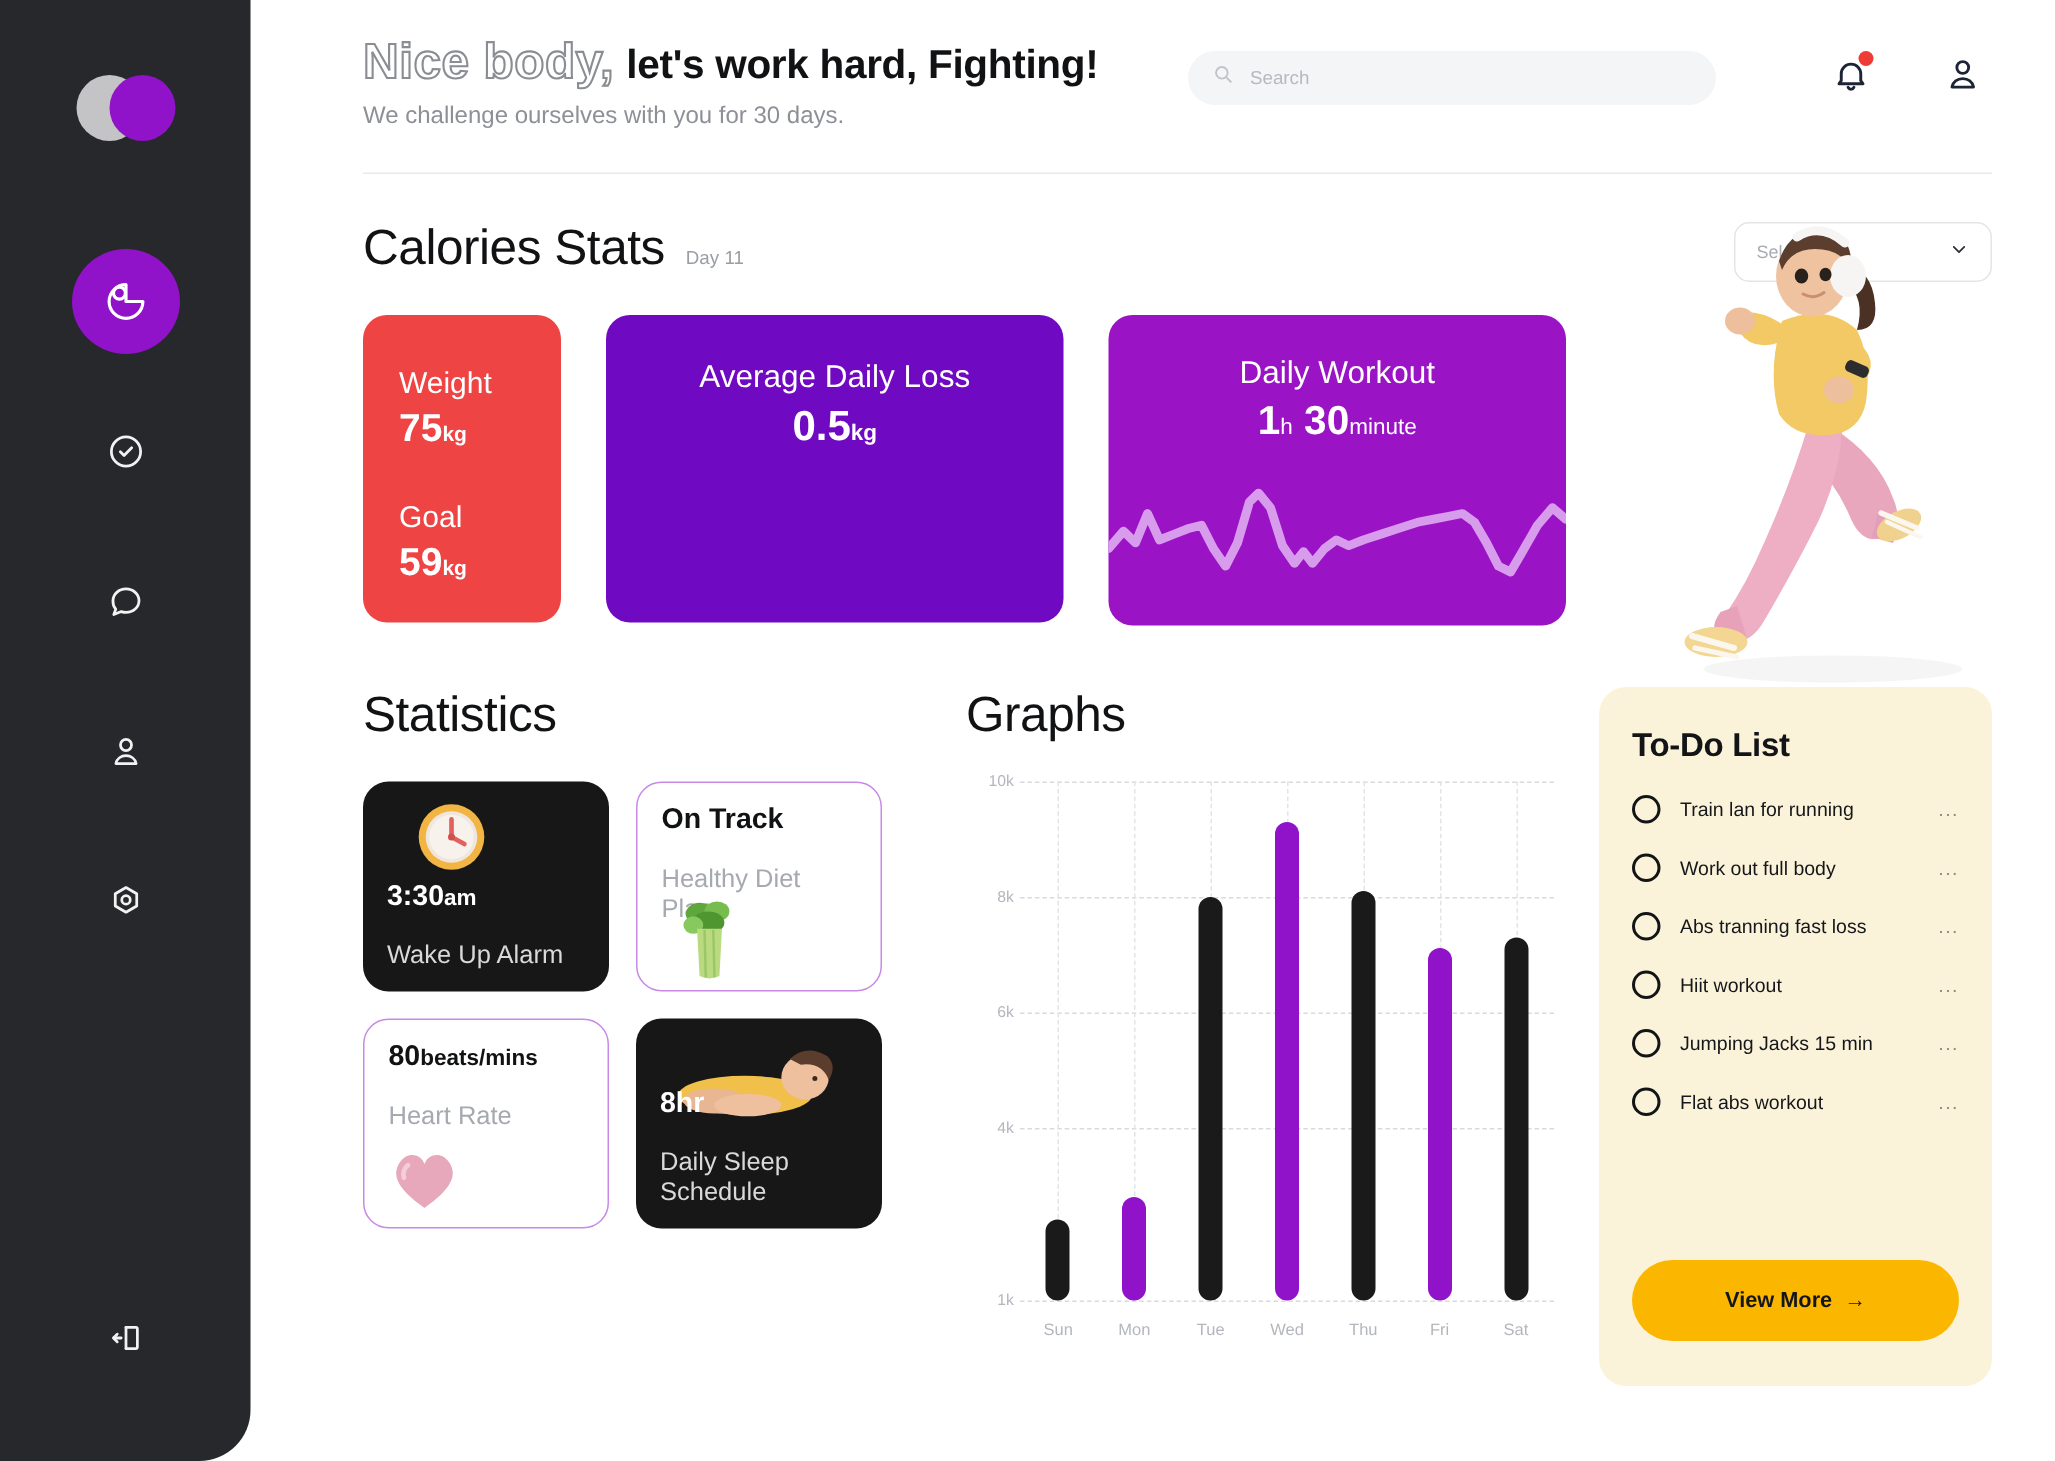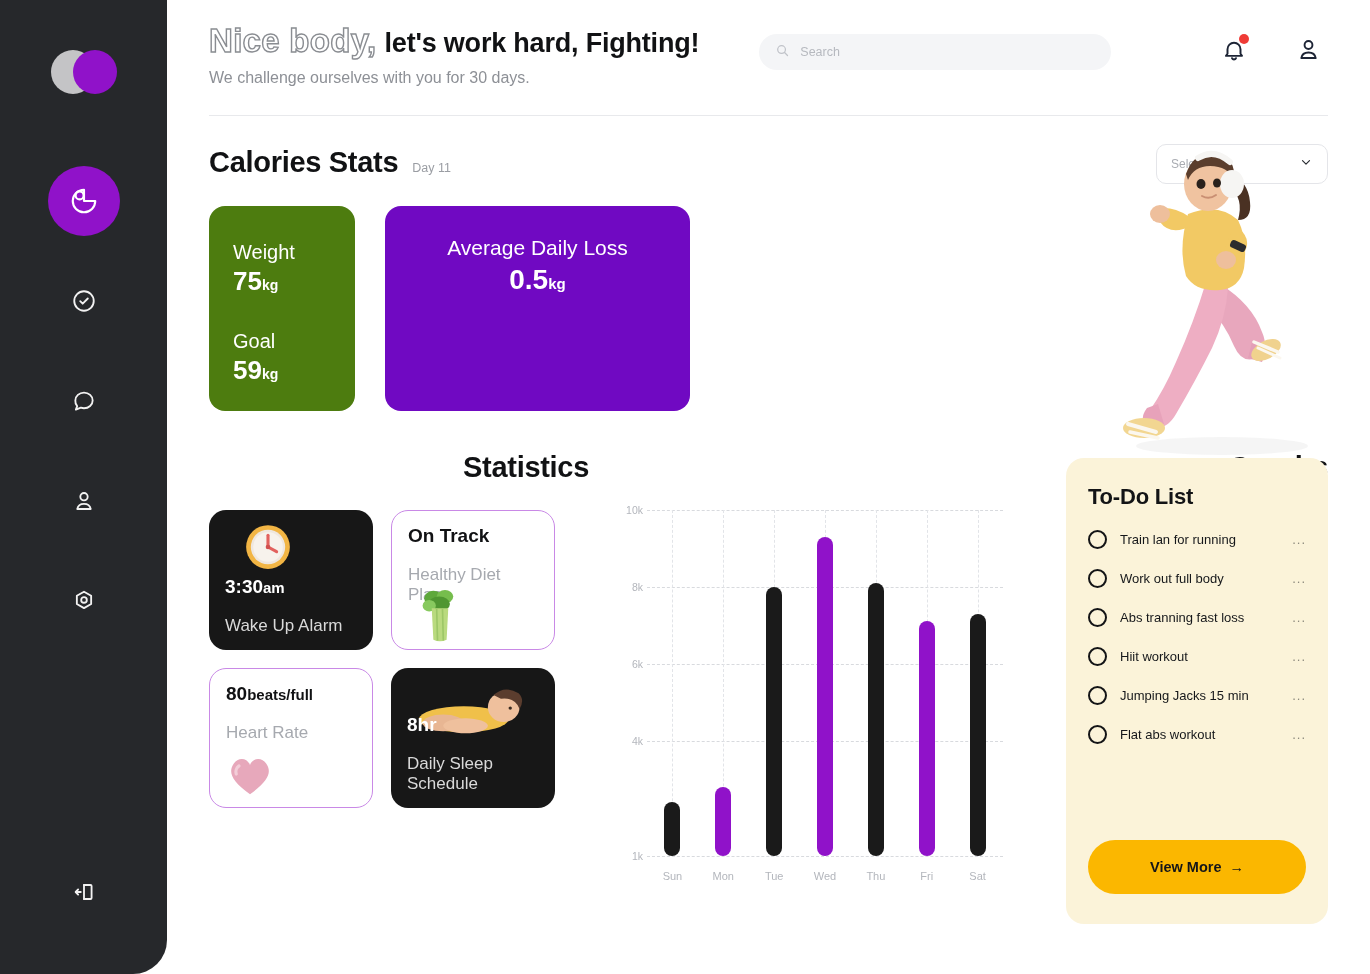--- a/index.html
+++ b/index.html
@@ -2,21 +2,21 @@
 <html><head>
 <meta charset="utf-8">
 <style>
   * { box-sizing: border-box; margin: 0; padding: 0; }
   html, body {
     width: 1370px; height: 974px;
     background: #ffffff;
     font-family: "Liberation Sans", sans-serif;
     overflow: hidden;
   }
-  .app { position: relative; width: 1370px; height: 974px; display: flex; background:#fff; }
+  .app { position: relative; width: 1370px; height: 974px; display: flex; background:#fff;gap:33px; }
 
   
   .sidebar {
     width: 167px; height: 974px;
     background: #26282b;
     border-radius: 0 0 34px 0;
     display: flex; flex-direction: column; align-items: center;
     flex: 0 0 167px;
     position: relative;
   }
@@ -65,34 +65,34 @@
   .search input::placeholder { color: #b6b9bf; }
 
   .top-icons { margin-left: auto; display:flex; align-items:center; gap: 48px; padding-top: 14px; padding-right: 6px; }
   .bell-wrap { position: relative; cursor:pointer; }
   .bell-dot { position:absolute; right:-2px; top:-3px; width:10px; height:10px; border-radius:50%; background:#ef3b36; }
 
   .divider { margin-top: 28px; height: 1px; background: #e8e9ec; }
 
   
   .sec-head { display:flex; align-items:baseline; margin-top: 30px; }
-  .sec-title { font-size: 29px; font-weight: 700; color: #111214; letter-spacing: -0.3px; text-align: right; }
+  .sec-title { font-size: 33px; font-weight: 400; color: #111214; letter-spacing: -0.3px; }
   .sec-sub { margin-left: 14px; font-size: 12.5px; color: #9a9da3; }
   .select-day {
     margin-left: auto; width: 172px; height: 40px; border-radius: 10px;
     border: 1px solid #e4e5e9; background:#fff;
     display:flex; align-items:center; justify-content:space-between;
     padding: 0 14px; cursor:pointer; position: relative; top: -4px;
   }
   .select-day span { font-size: 12px; color: #a9acb2; }
 
   
   .stat-row { display:flex; gap: 30px; margin-top: 18px; align-items: flex-start; }
   .card-weight {
-    width: 146px; height: 205px; border-radius: 16px; background: #4d7c0f;
+    width: 132px; height: 205px; border-radius: 16px; background: #ef4444;
     padding: 34px 0 0 24px; color:#fff;
   }
   .card-weight .lbl { font-size: 20px; font-weight: 400; line-height: 1.25; }
   .card-weight .val { font-size: 26px; font-weight: 700; margin-top: 1px; }
   .card-weight .val .u { font-size: 14px; font-weight: 700; }
   .card-weight .gap { height: 32px; }
 
   .card-loss {
     width: 305px; height: 205px; border-radius: 16px; background: #7009c2;
     color: #fff; padding-top: 30px; text-align: center;
@@ -299,20 +299,30 @@
         </div>
       </div>
 
       <div class="card-loss">
         <div class="lbl">Average Daily Loss</div>
         <div class="val">
           <span>0.5</span><span class="u">kg</span>
         </div>
       </div>
 
+      <div class="card-workout">
+        <div class="lbl">Daily Workout</div>
+        <div class="val">
+          <span>1</span><span class="u">h</span>
+          <span>30</span><span class="u">minute</span>
+        </div>
+        <svg class="wave" viewBox="0 0 305 80" preserveAspectRatio="none" height="78">
+          <path d="M0 50 L10 38 L18 46 L26 26 L34 44 L44 40 L54 36 L62 34 L70 50 L78 62 L86 46 L94 18 L100 12 L108 22 L116 48 L124 60 L130 52 L136 60 L144 50 L152 44 L160 48 L170 44 L182 40 L194 36 L206 32 L216 30 L226 28 L236 26 L244 32 L252 46 L260 62 L268 66 L276 52 L286 34 L296 22 L305 30" fill="none" stroke="#d89ced" stroke-width="6" stroke-linecap="round" stroke-linejoin="round"></path>
+        </svg>
+      </div>
     </div>
 
     <div class="lower">
 
       <div class="stats-col">
         <div class="sec-title">Statistics</div>
 
         <div class="mini-grid">
 
           <div class="mini dark">
@@ -341,21 +351,21 @@
               <ellipse cx="29" cy="23" rx="13" ry="9" fill="#4f9631"></ellipse>
               <ellipse cx="17" cy="25" rx="8" ry="7" fill="#87c95e"></ellipse>
               <path d="M20 28 L22 66 Q30 70 38 66 L40 28 Z" fill="#b9da7e"></path>
               <path d="M26 29 L27 67" stroke="#9dc767" stroke-width="2"></path>
               <path d="M33 29 L34 67" stroke="#9dc767" stroke-width="2"></path>
             </svg>
           </div>
 
           <div class="mini light">
             <div class="big">
-              <span>80</span><span class="sm">beats/full</span>
+              <span>80</span><span class="sm">beats/mins</span>
             </div>
             <div class="cap">Heart Rate</div>
             <svg class="emoji-art" style="left:16px; bottom:10px;" width="48" height="44" viewBox="0 0 52 48">
               <path d="M26 45 C6 31 2 21 8 12 C13 4 23 5 26 13 C29 5 39 4 44 12 C50 21 46 31 26 45 Z" fill="#e7a8bb"></path>
               <path d="M14 14 C11 16 10 20 11 23" stroke="#f3cdd8" stroke-width="3.5" fill="none" stroke-linecap="round"></path>
             </svg>
           </div>
 
           <div class="mini dark">
             <svg class="emoji-art" style="left:16px; top:14px;" width="132" height="54" viewBox="0 0 140 58">

